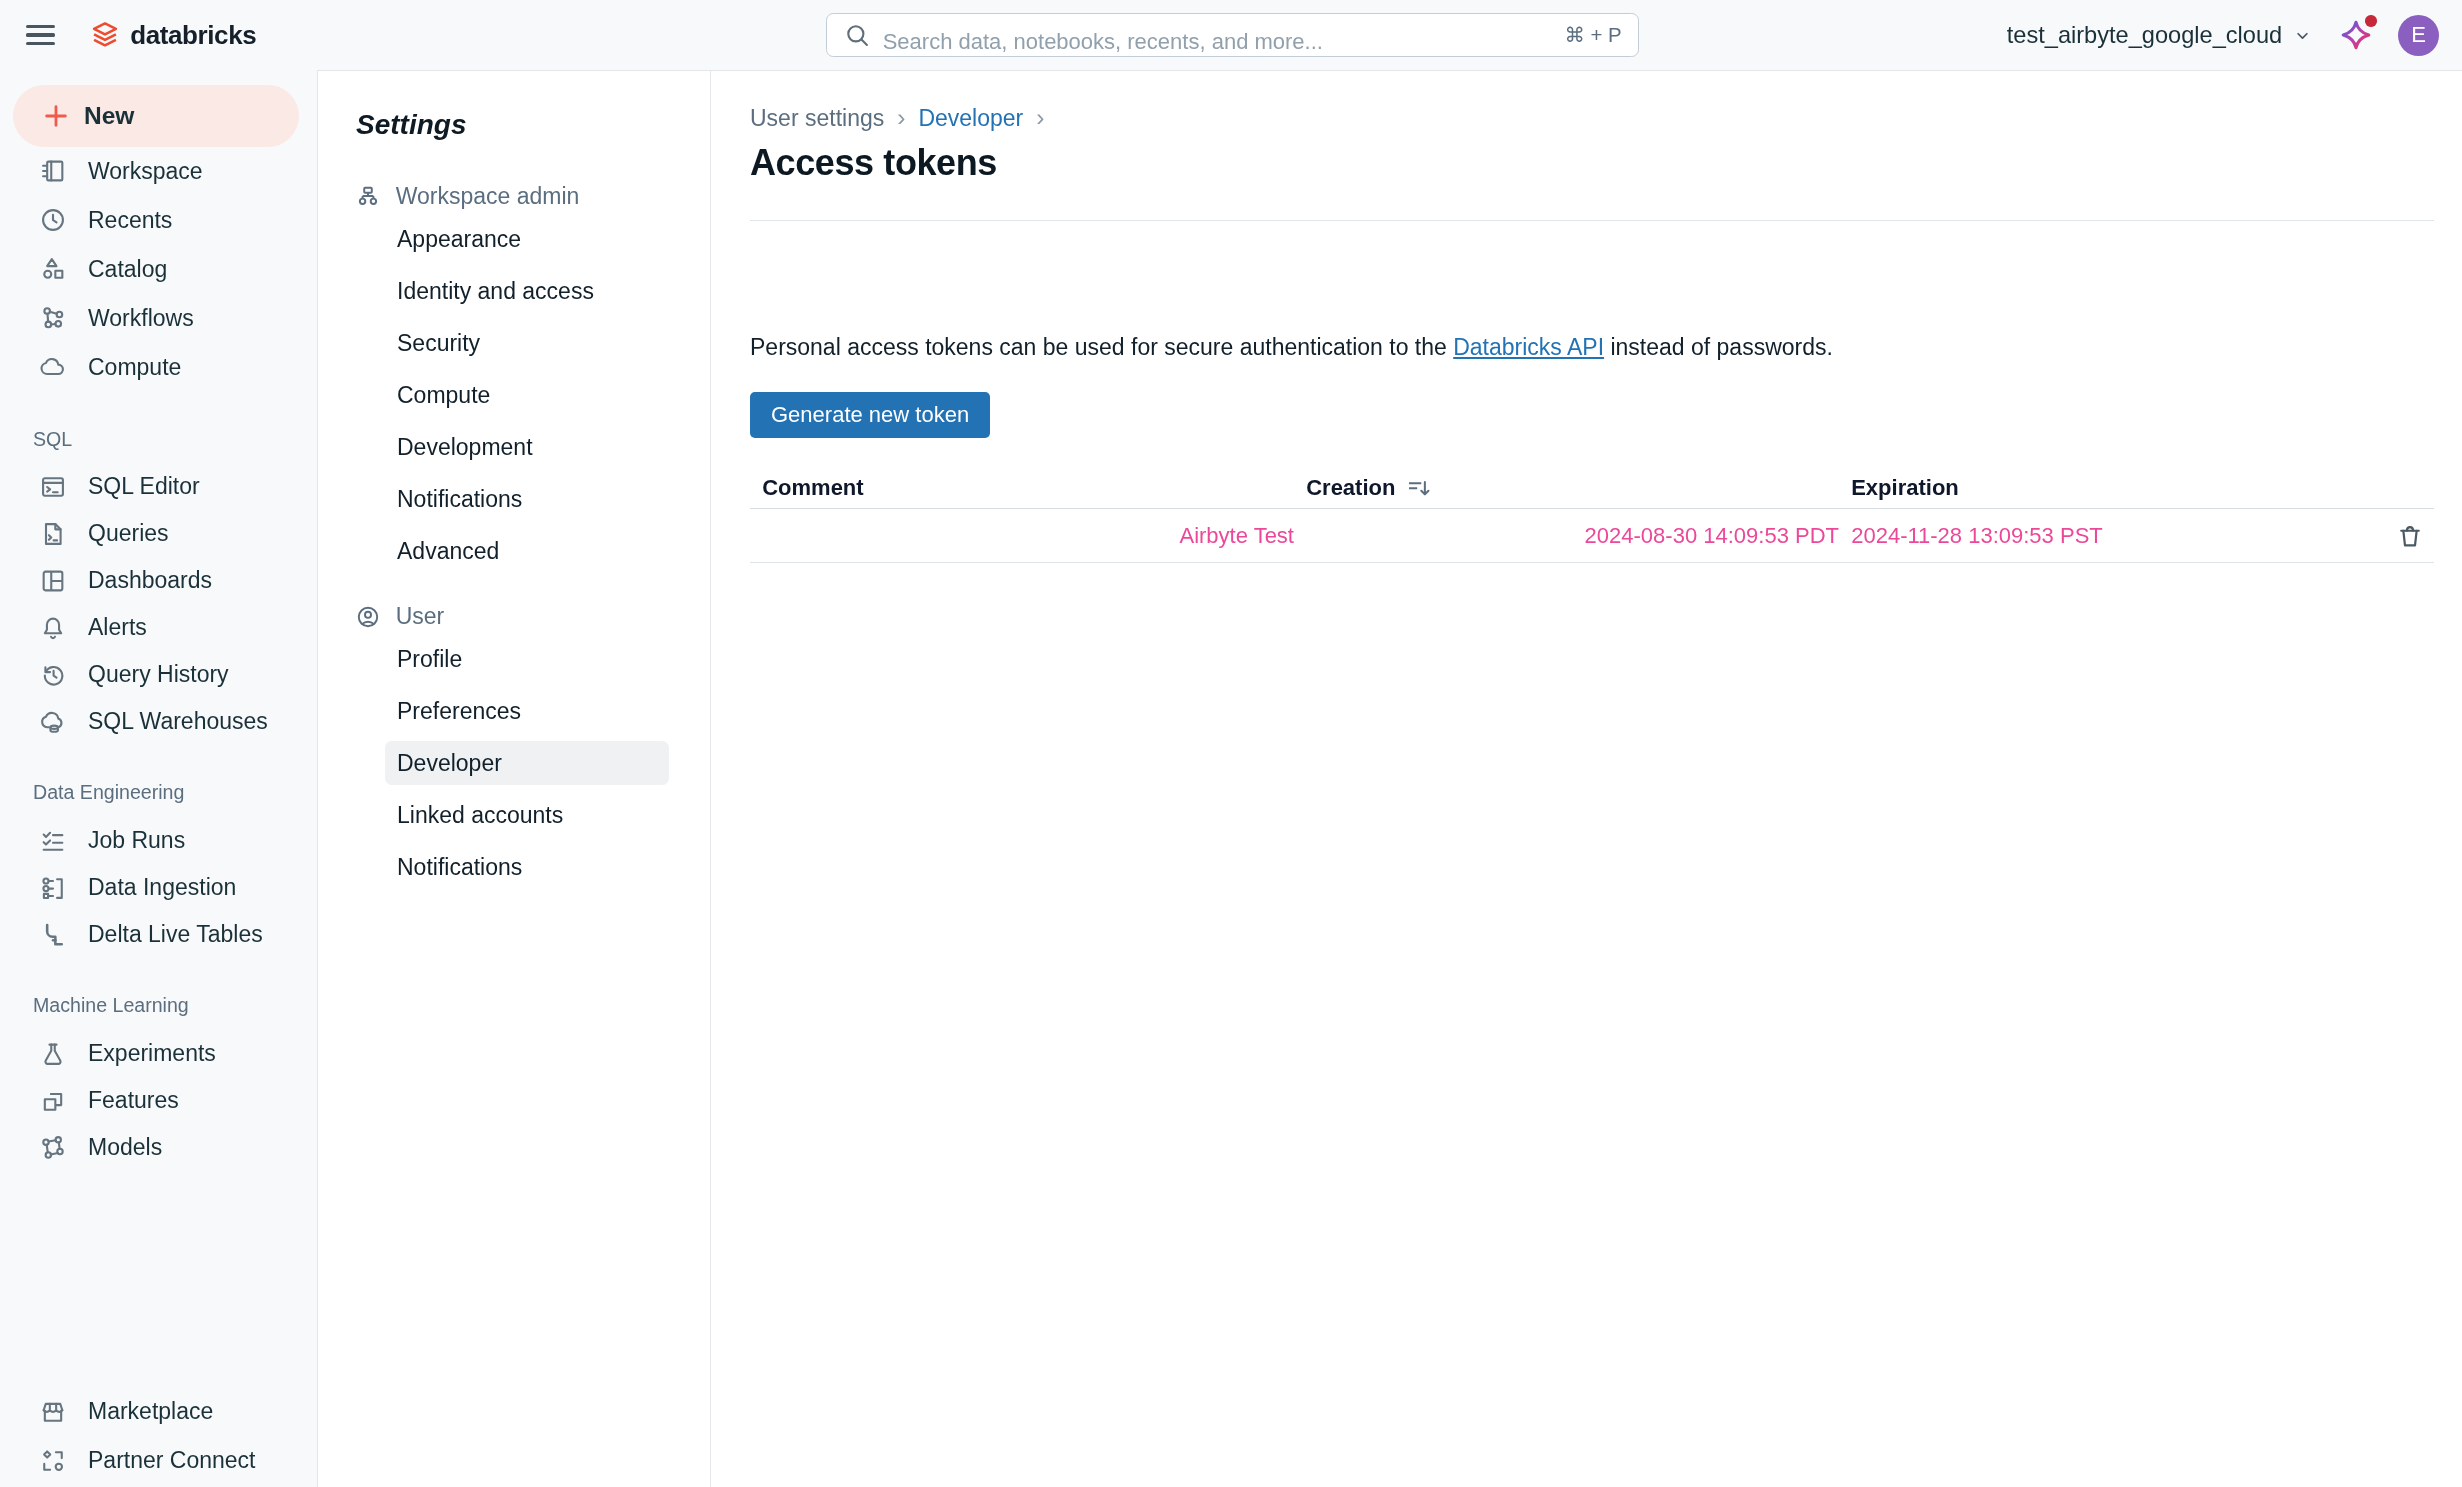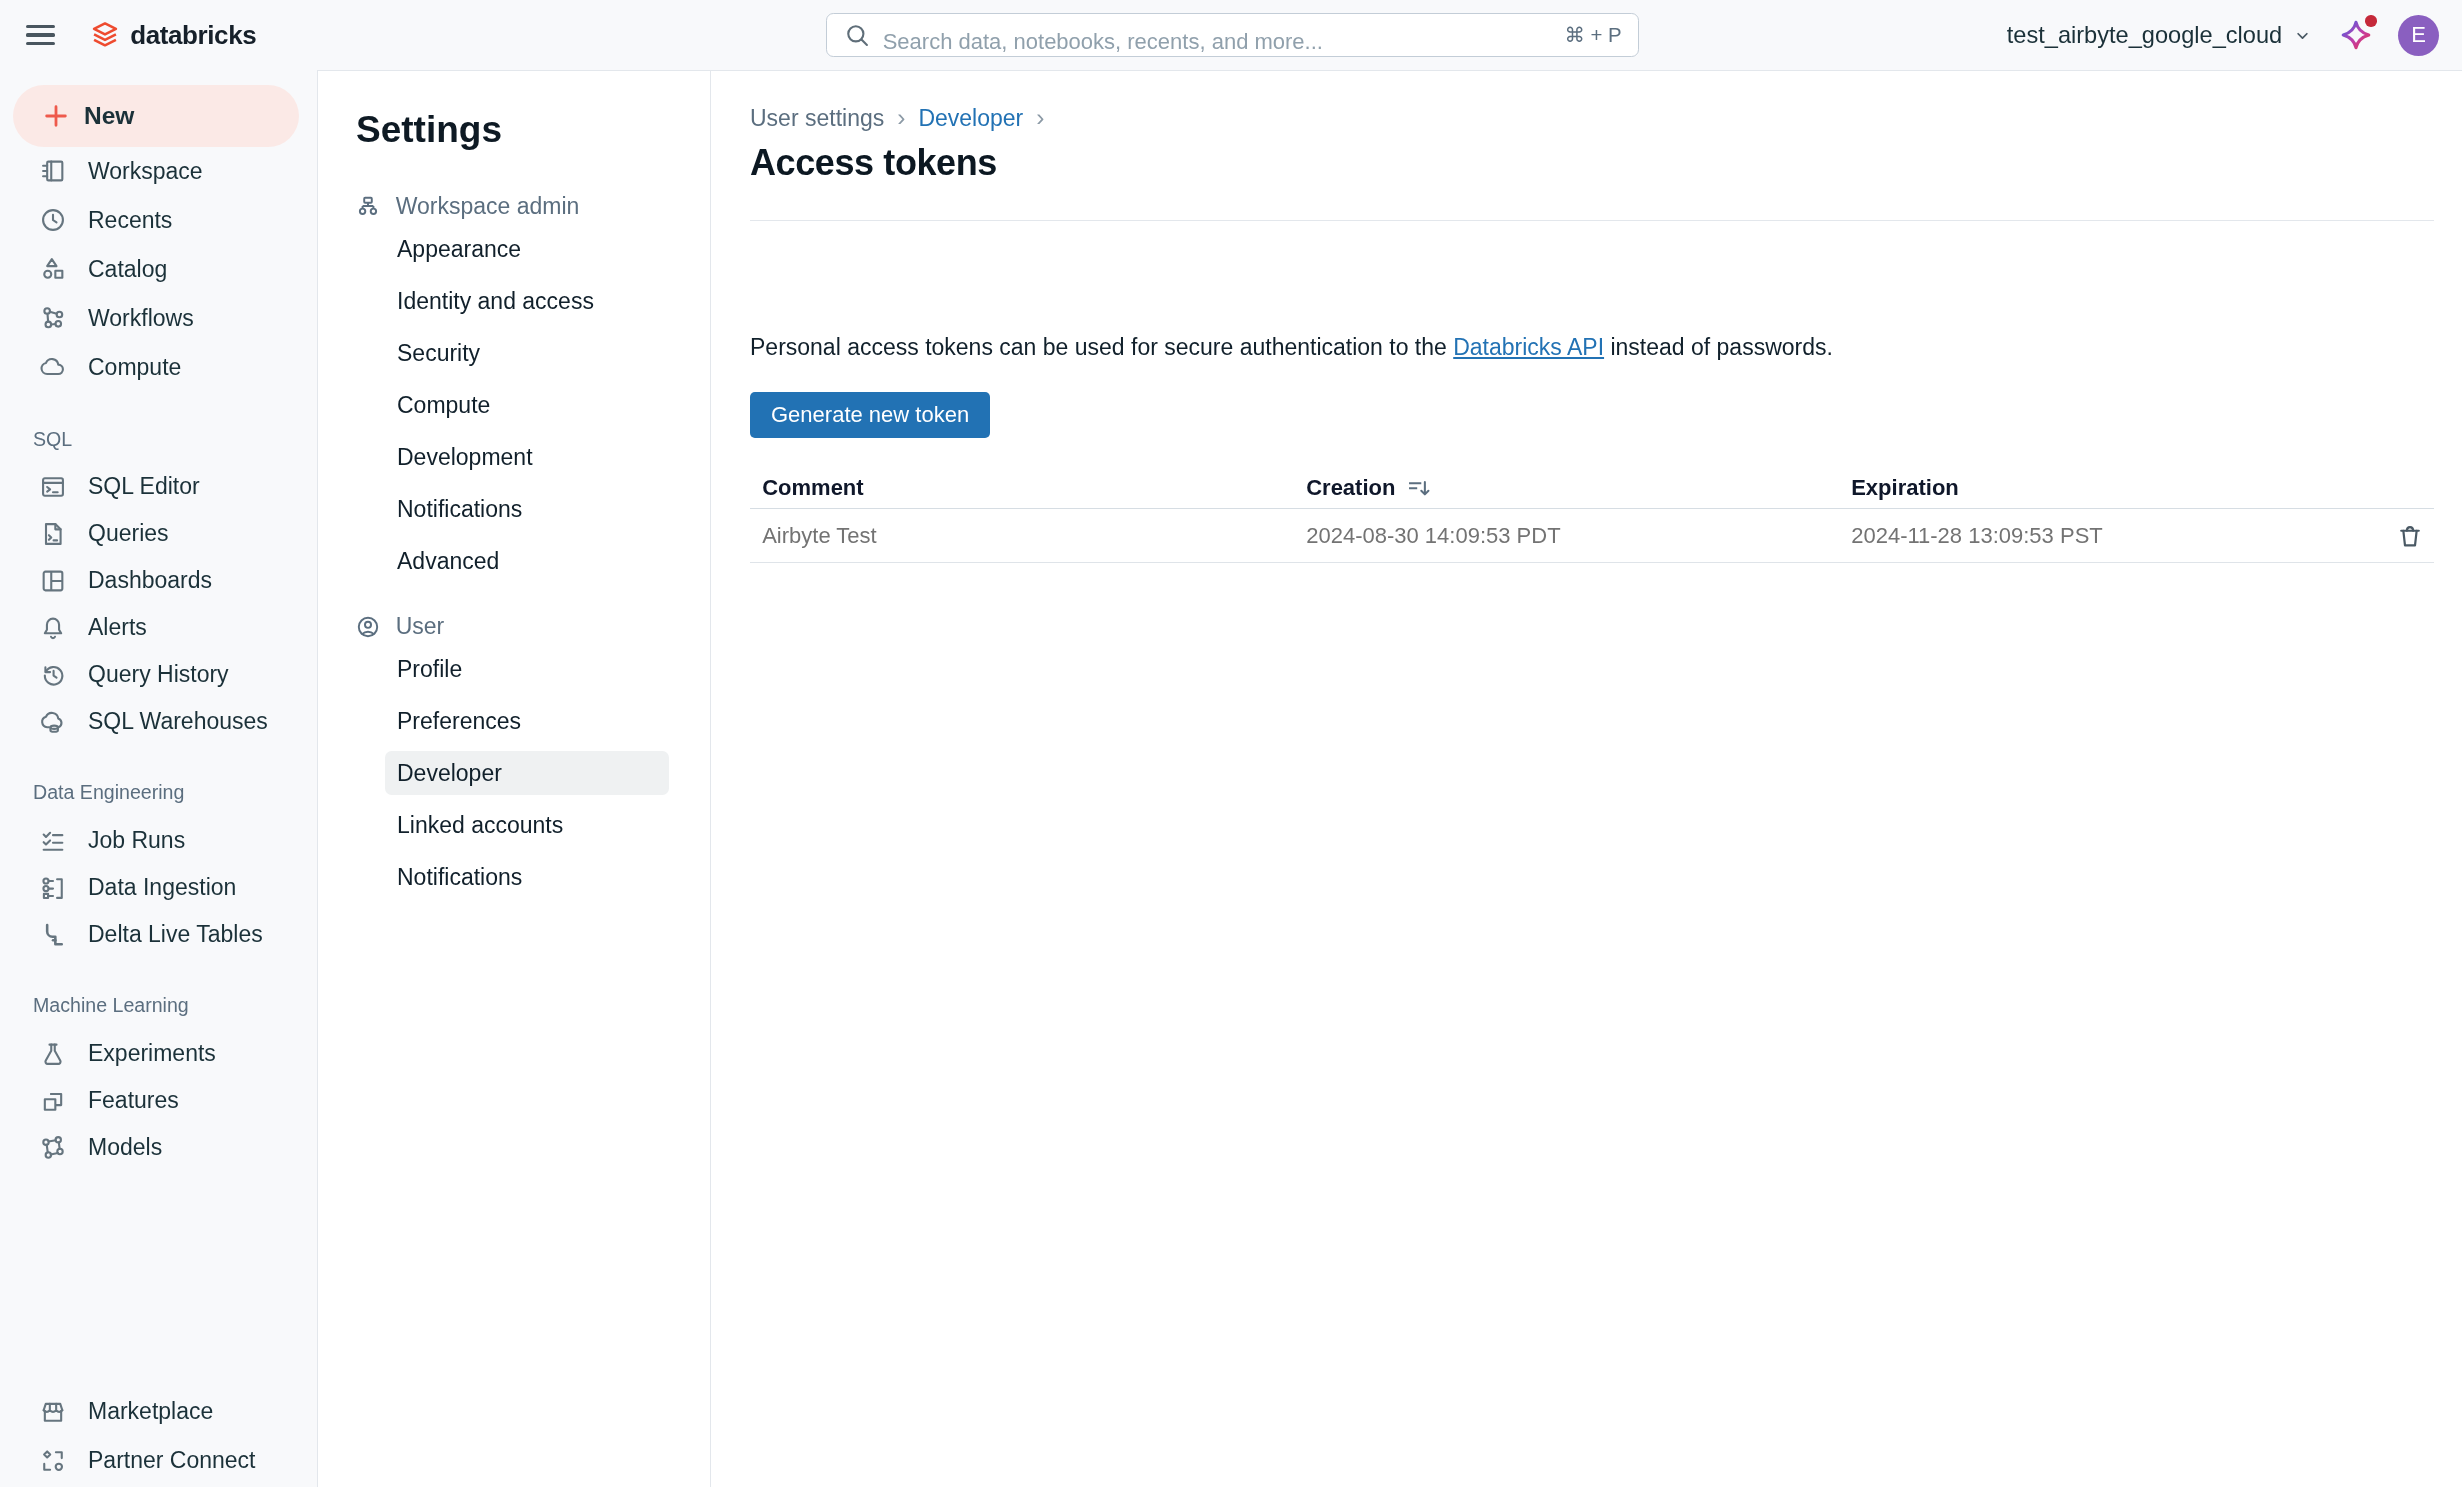--- a/index.html
+++ b/index.html
@@ -66,21 +66,21 @@
     margin: 33px 0 9.8px; padding-left: 33px; height: 29px; display: flex; align-items: center;
     font-size: 19.6px; color: #5B6E7F;
   }
   .sidebar-bottom { margin-top: auto; }
 
   
   .settings-panel {
     position: absolute; top: 70px; left: 318px; bottom: 0; width: 393px;
     background: #FFFFFF; border-top: 1.6px solid #E3E7EC; border-right: 1.6px solid #E3E7EC;
   }
-  .settings-title { margin: 38px 0 0 38px; font-size: 37px; font-weight: 700; color: #0E1A24; }
+  .settings-title { margin: 38px 0 0 38px; font-size: 28px; font-weight: 700; color: #0E1A24; font-style: italic; }
   .group-header {
     display: flex; align-items: center; gap: 14.7px; padding-left: 37px; height: 33px;
     font-size: 23px; color: #5B6E7F;
   }
   .group-header.first { margin-top: 39px; }
   .group-header.second { margin-top: 23px; }
   .group-icon { width: 26px; height: 26px; flex: 0 0 26px; }
   .settings-item {
     position: relative; height: 52px; display: flex; align-items: center;
     padding-left: 79px; font-size: 23px; color: #11202B; cursor: pointer;
@@ -108,21 +108,21 @@
     margin-top: 31px; height: 46px; padding: 0 21px;
     background: #2272B4; color: #FFFFFF; border: none; border-radius: 4.9px;
     font-family: "Liberation Sans", sans-serif; font-size: 22px; cursor: pointer;
     display: inline-flex; align-items: center;
   }
   .token-table { margin-top: 29px; }
   .thead, .trow { display: grid; grid-template-columns: 544px 545px 1fr; align-items: center; }
   .thead { height: 42px; border-bottom: 1.6px solid #D6DDE3; }
   .th { font-size: 22px; font-weight: 700; color: #0f172a; padding-left: 12.2px; display: flex; align-items: center; gap: 11.4px; }
   .trow { height: 54px; border-bottom: 1.6px solid #DFE4E9; }
-  .td { font-size: 22px; color: #737373; padding-left: 12.2px; }
+  .td { font-size: 22px; color: #ec4899; padding-left: 12.2px; text-align: right; }
   .td.actions { display: flex; justify-content: space-between; align-items: center; padding-right: 9.8px; }
   .trash-btn { background: none; border: none; cursor: pointer; padding: 0; margin-left: auto; }
 </style>
 </head>
 <body>
 
 <header class="topbar">
   <div class="hamburger">
       <span></span>
       <span></span>

